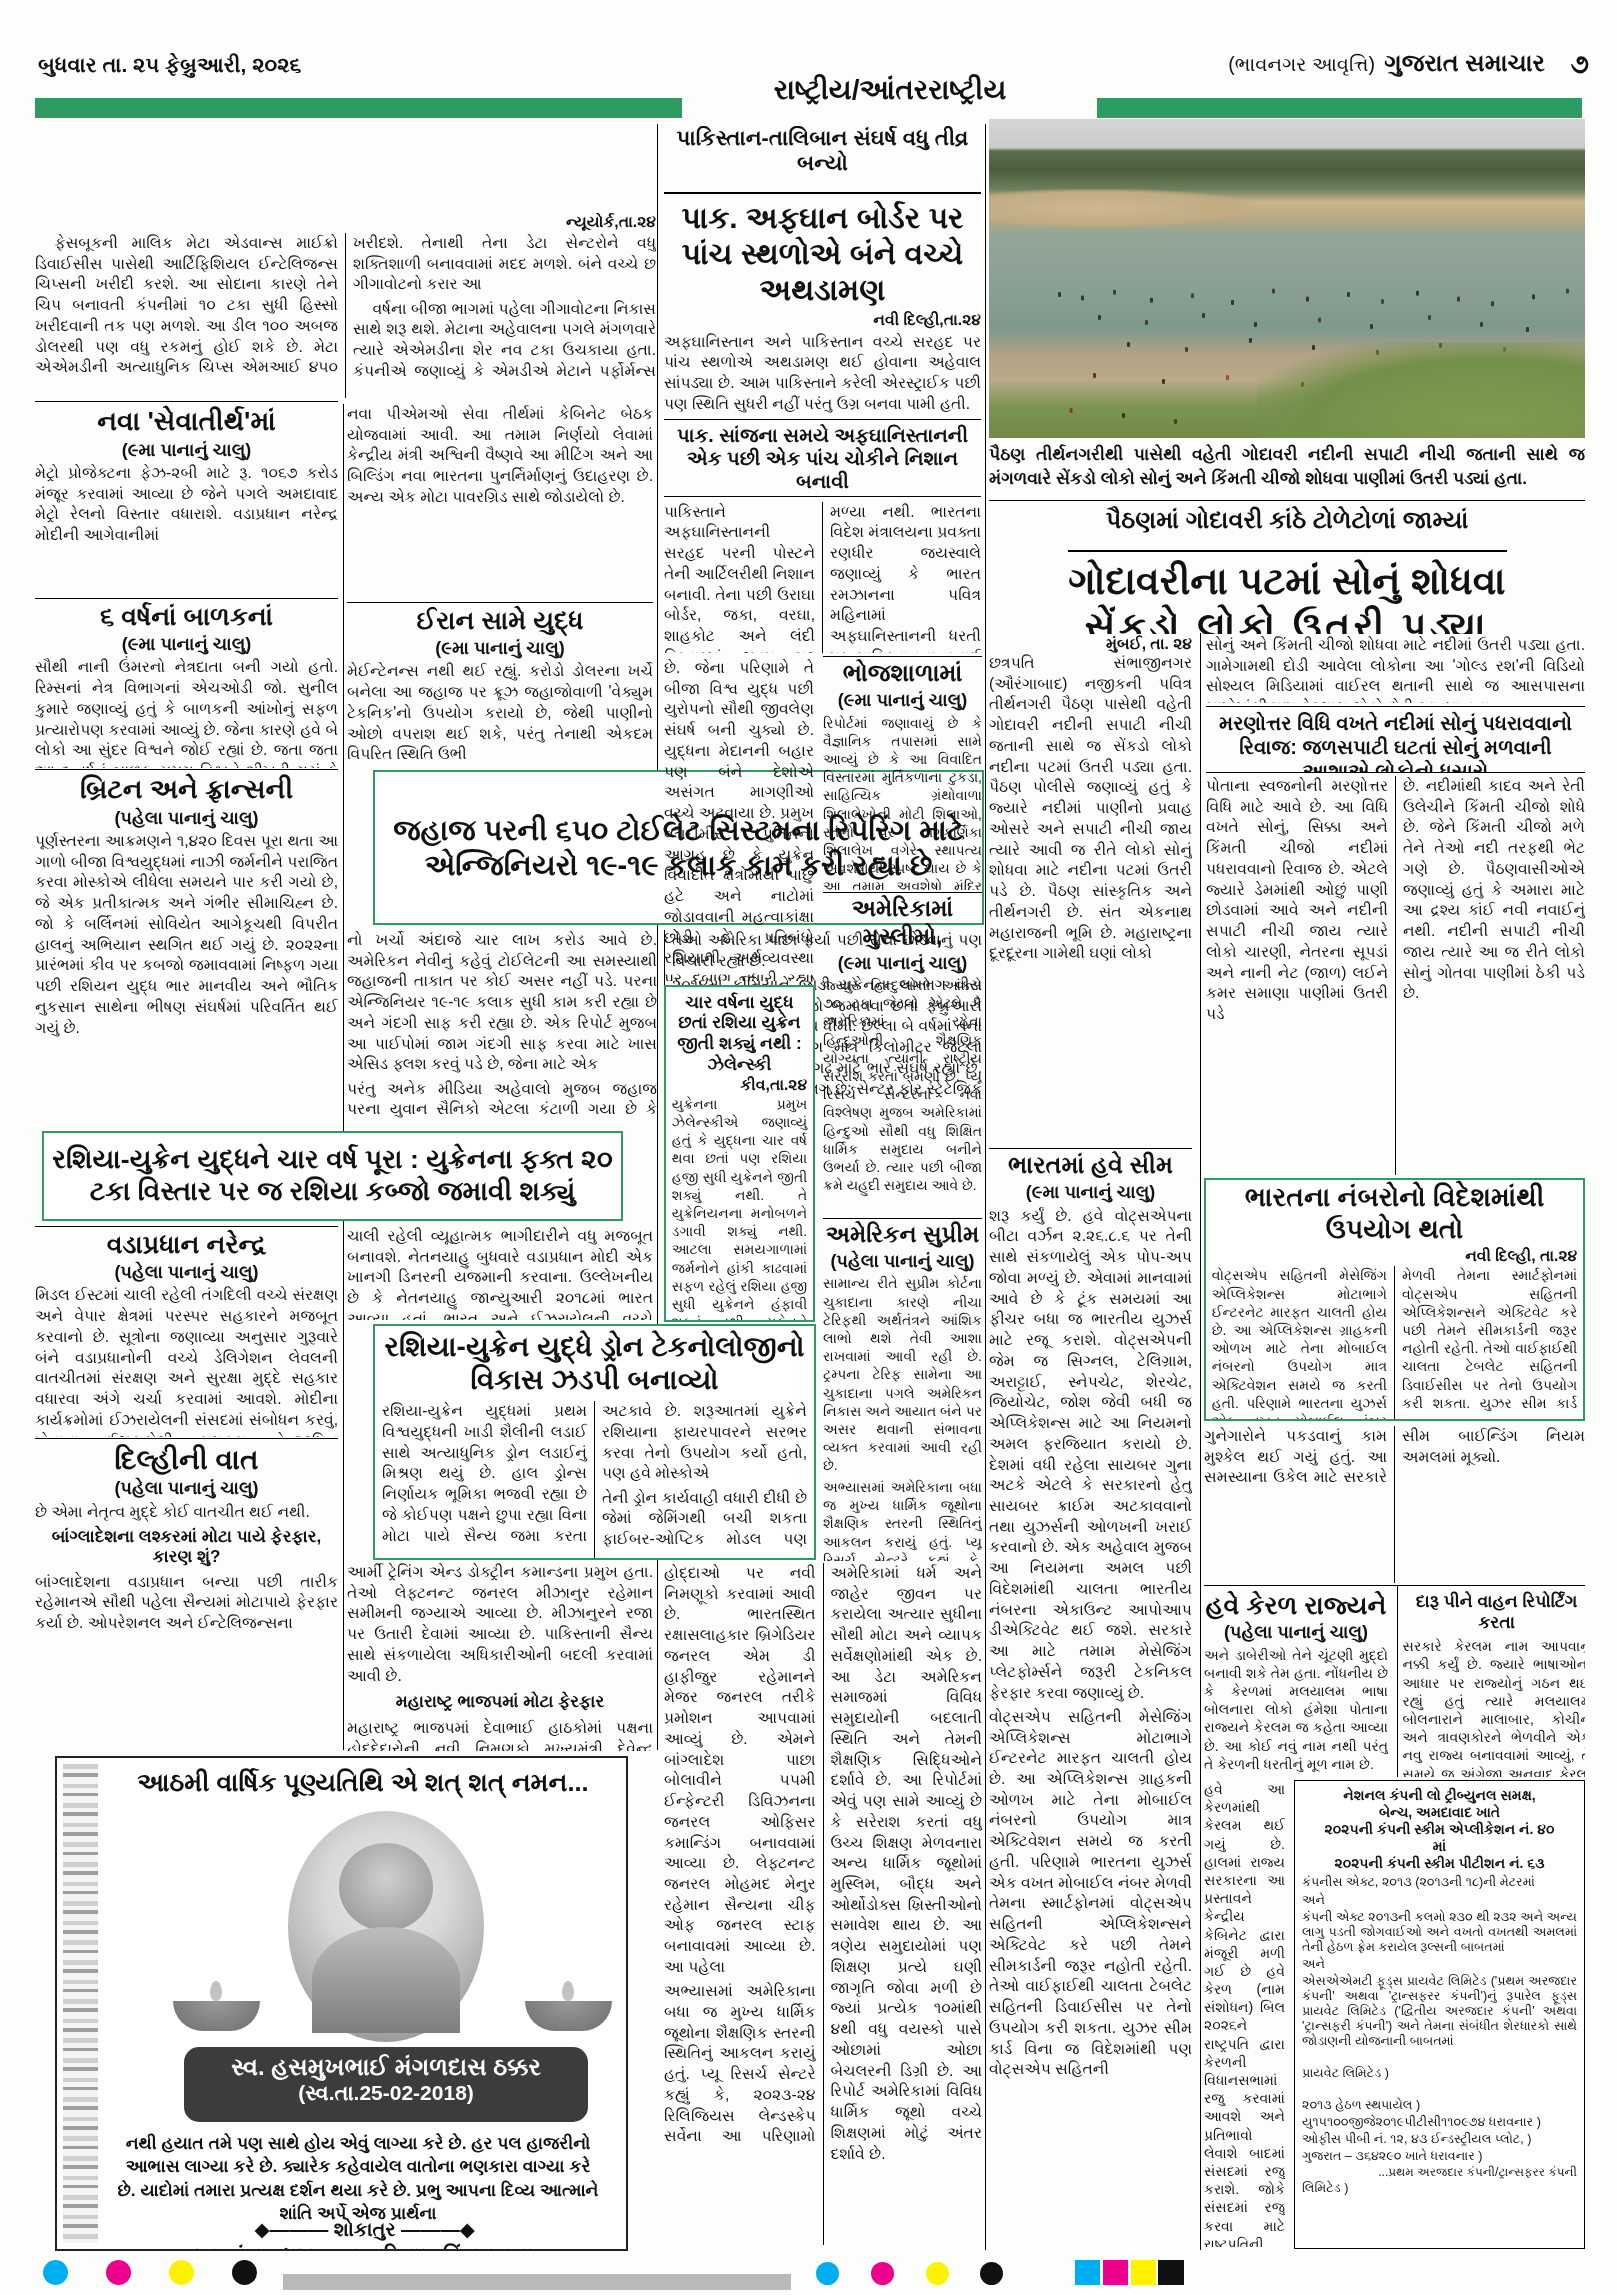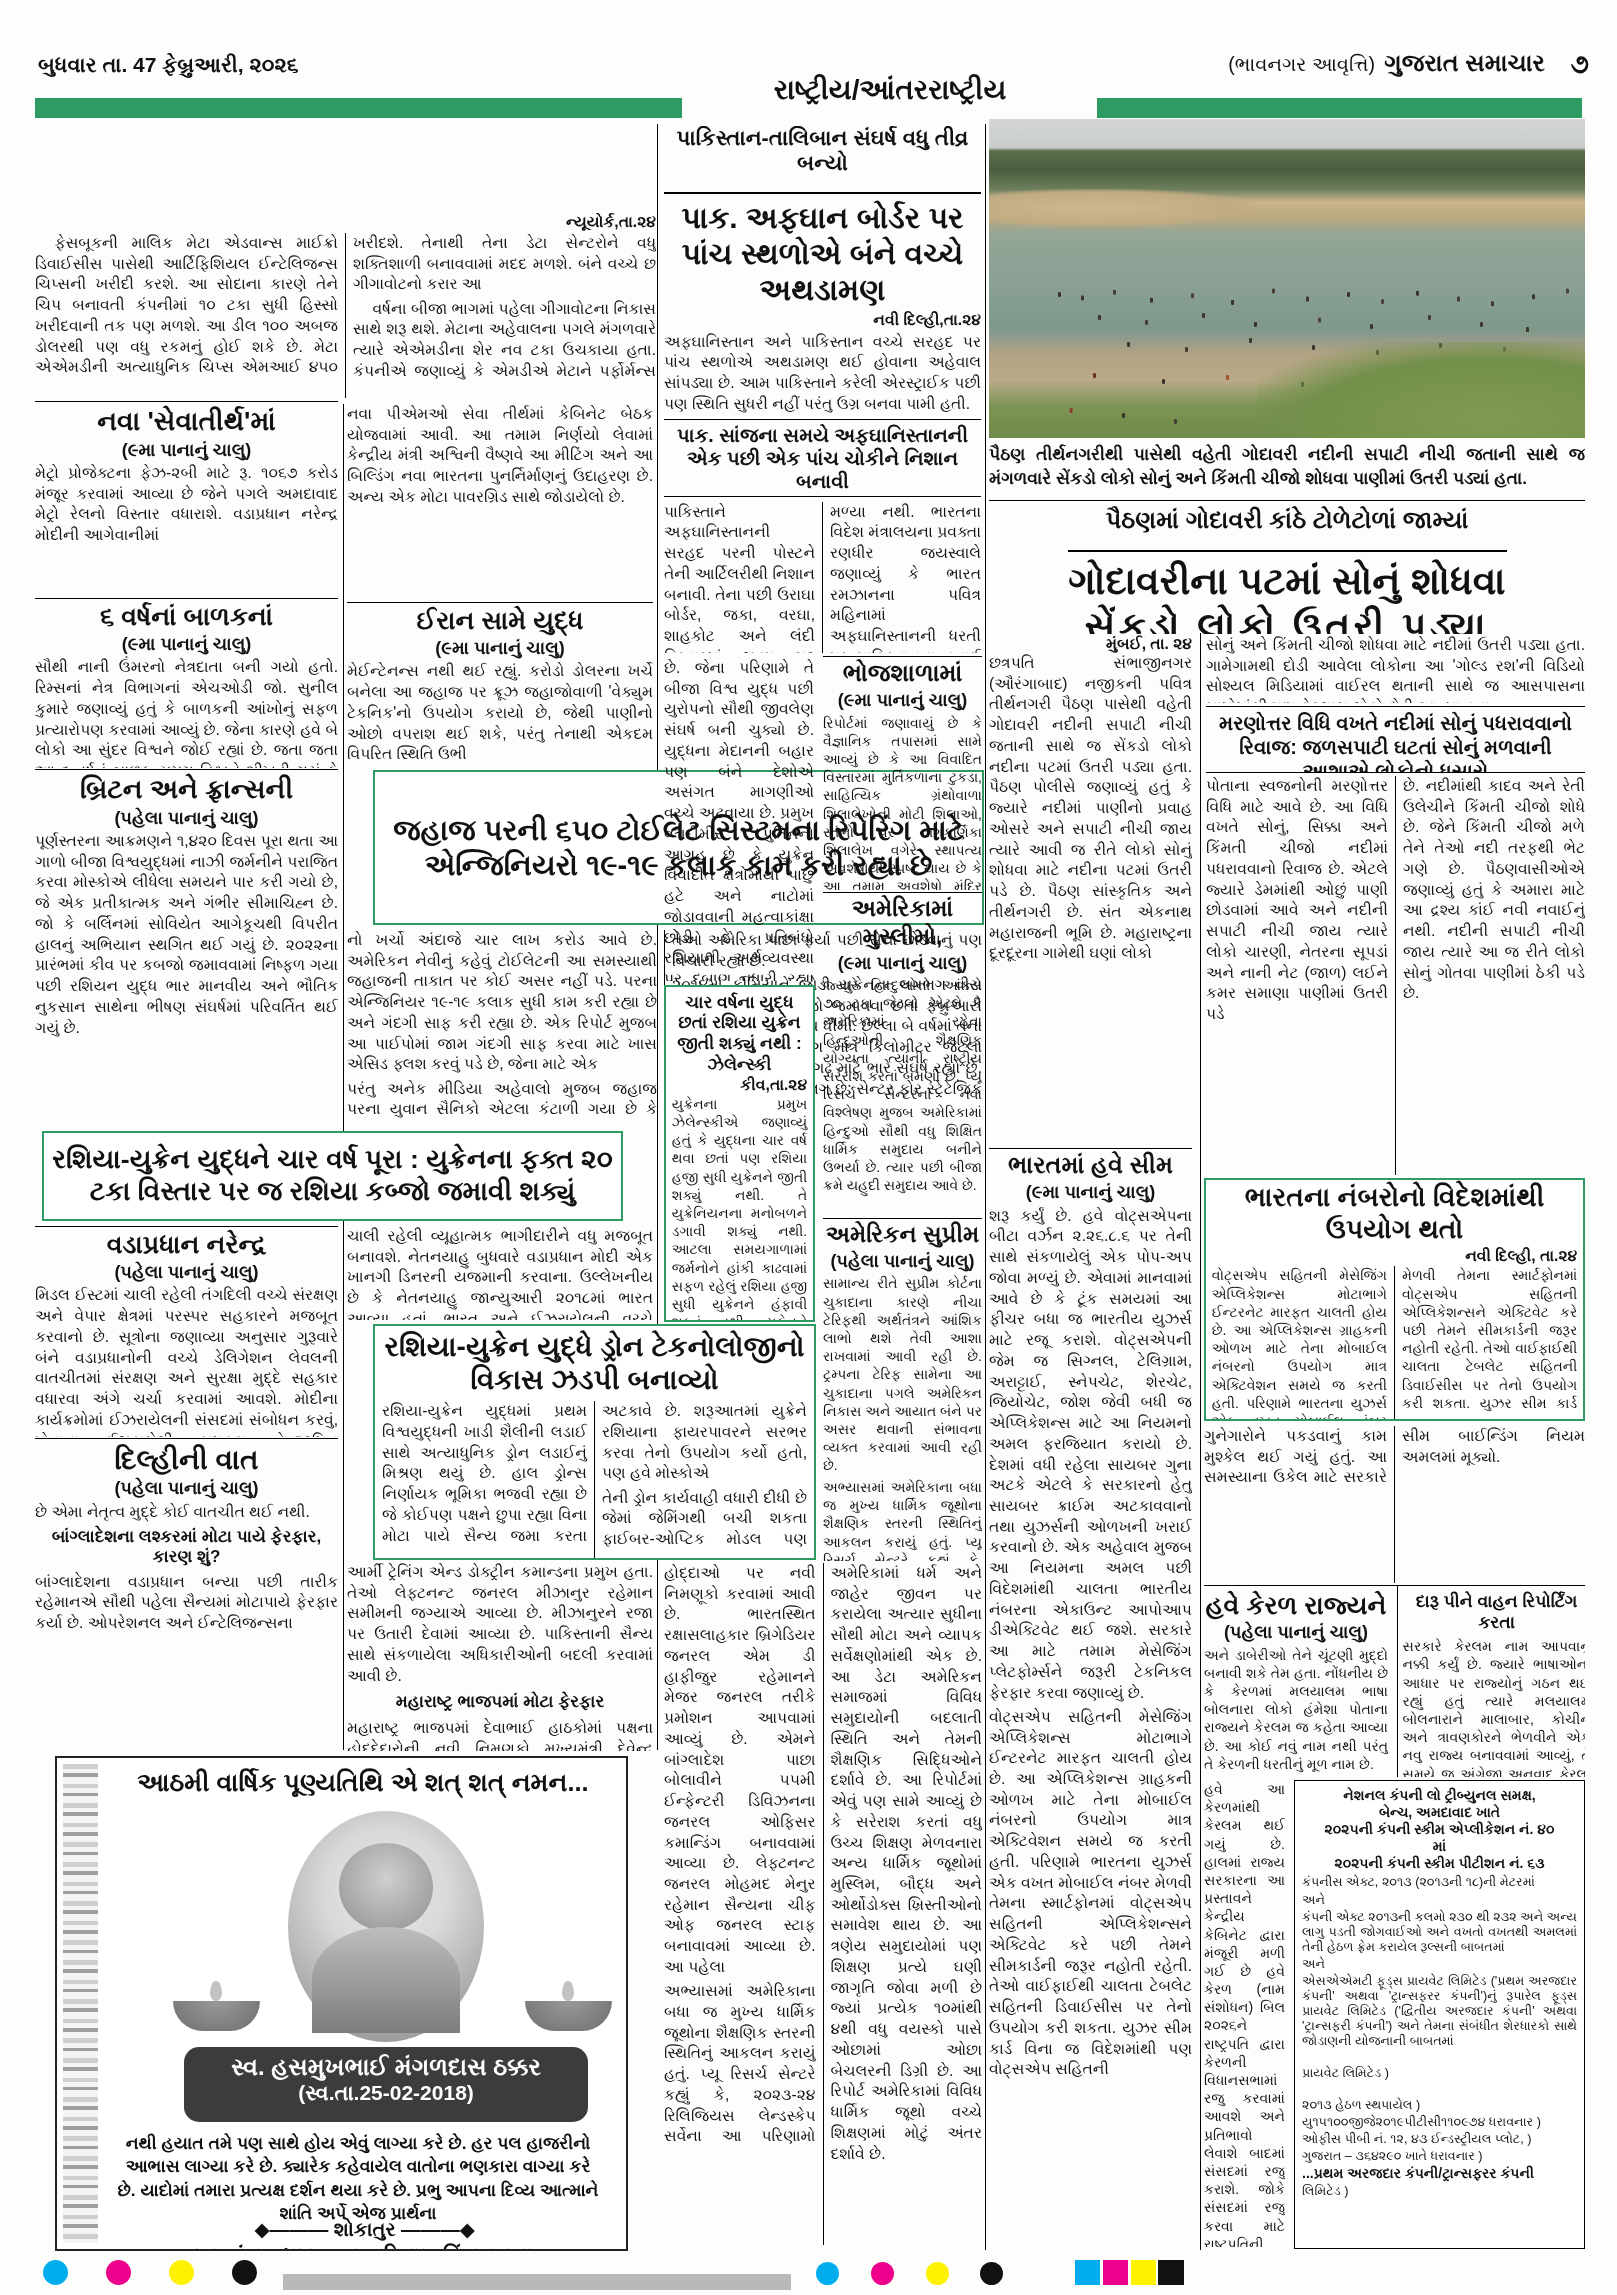--- a/index.html
+++ b/index.html
@@ -52,21 +52,21 @@
   .oval:after{content:"";position:absolute;left:12%;top:50%;width:76%;height:46%;
     border-radius:50% 50% 0 0;background:linear-gradient(#bdbdbd,#7d7d7d);}
   .plate{background:#3c3c3c;color:#fff;text-align:center;border-radius:15px;}
   .vine{background:repeating-linear-gradient(180deg,#cfcfcf 0 4.6px,#f4f4f4 4.6px 9.2px,#9f9f9f 9.2px 12.7px,#f4f4f4 12.7px 19.6px);}
 </style>
 </head>
 <body>
 
 <div class="page">
 
-  <div class="blk" style="left:38px;top:53px;width:520px;height:29px;font-weight:bold;font-size:21px;">બુધવાર તા. 47 ફેબ્રુઆરી, ૨૦૨૬</div>
+  <div class="blk" style="left:38px;top:53px;width:520px;height:29px;font-weight:bold;font-size:21px;">બુધવાર તા. ૨૫ ફેબ્રુઆરી, ૨૦૨૬</div>
   <div class="blk" style="left:1132px;top:53px;width:243px;height:29px;font-size:19.6px;text-align:right;">(ભાવનગર આવૃત્તિ)</div>
   <div class="blk" style="left:1383px;top:49px;width:162px;height:32px;font-size:24px;font-weight:bold;text-align:right;">ગુજરાત સમાચાર</div>
   <div class="blk" style="left:1554px;top:49px;width:35px;height:32px;font-size:26.6px;font-weight:bold;text-align:right;">૭</div>
   <div class="greenband" style="left:35px;top:98px;width:647px;"></div>
   <div class="greenband" style="left:1097px;top:98px;width:485px;"></div>
   <div class="blk" style="left:682px;top:74px;width:416px;height:40px;font-size:28px;font-weight:bold;text-align:center;">રાષ્ટ્રીય/આંતરરાષ્ટ્રીય</div>
 
   <div class="vr" style="left:343px;top:404px;height:1346px;"></div>
   <div class="vr" style="left:657px;top:124px;height:1626px;"></div>
   <div class="vr" style="left:985px;top:124px;height:2126px;"></div>
@@ -303,21 +303,21 @@
     <div style="font-size:12.7px;margin:2.3px 0;">કંપનીસ એક્ટ, ૨૦૧૩ (૨૦૧૩ની ૧૮)ની મેટરમાં</div>
     <div style="font-size:12.7px;margin:2.3px 0;">અને</div>
     <div style="font-size:12.7px;margin:2.3px 0;text-align:justify;">કંપની એક્ટ ૨૦૧૩ની કલમો ૨૩૦ થી ૨૩૨ અને અન્ય લાગુ પડતી જોગવાઈઓ અને વખતો વખતથી અમલમાં તેની હેઠળ ફ્રેમ કરાયેલ રૂલ્સની બાબતમાં</div>
     <div style="font-size:12.7px;margin:2.3px 0;">અને</div>
     <div style="font-size:12.7px;margin:2.3px 0;text-align:justify;">એસએએમટી ફૂડ્સ પ્રાયવેટ લિમિટેડ ('પ્રથમ અરજદાર કંપની' અથવા 'ટ્રાન્સફરર કંપની')નું રૂપારેલ ફૂડ્સ પ્રાયવેટ લિમિટેડ ('દ્વિતીય અરજદાર કંપની' અથવા 'ટ્રાન્સફરી કંપની') અને તેમના સંબંધીત શેરધારકો સાથે જોડાણની યોજનાની બાબતમાં</div>
     <div style="font-size:12.7px;margin:17px 0;">પ્રાયવેટ લિમિટેડ )</div>
     <div style="font-size:12.7px;margin:1.7px 0;">૨૦૧૩ હેઠળ સ્થપાયેલ )</div>
     <div style="font-size:12.7px;margin:1.7px 0;">યુ૧૫૧૦૦જીજે૨૦૧૯પીટીસી૧૧૦૯૭૪ ધરાવનાર )</div>
     <div style="font-size:12.7px;margin:1.7px 0;">ઓફીસ પીબી નં. ૧૨, ૪૩ ઈન્ડસ્ટ્રીયલ પ્લોટ, )</div>
     <div style="font-size:12.7px;margin:1.7px 0;">ગુજરાત – ૩૬૪૨૯૦ ખાતે ધરાવનાર )</div>
-    <div style="font-size:14px;margin:1.7px 0;text-align:left;font-weight:bold;">...પ્રથમ અરજદાર કંપની/ટ્રાન્સફરર કંપની</div>
+    <div style="font-size:12px;margin:1.7px 0;text-align:right;font-weight:normal;">...પ્રથમ અરજદાર કંપની/ટ્રાન્સફરર કંપની</div>
     <div style="font-size:12.7px;margin:1.7px 0;">લિમિટેડ )</div>
   </div>
 
   <div class="blk j nind sm" style="left:1204px;top:1780px;width:81px;height:467px;">
     <p>હવે આ કેરળમાંથી કેરલમ થઈ ગયું છે. હાલમાં રાજ્ય સરકારના આ પ્રસ્તાવને કેન્દ્રીય કેબિનેટ દ્વારા મંજૂરી મળી ગઈ છે હવે કેરળ (નામ સંશોધન) બિલ ૨૦૨૬ને રાષ્ટ્રપતિ દ્વારા કેરળની વિધાનસભામાં રજુ કરવામાં આવશે અને પ્રતિભાવો લેવાશે બાદમાં સંસદમાં રજુ કરાશે. જોકે સંસદમાં રજુ કરવા માટે રાષ્ટ્રપતિની મંજૂરી જરૂરી ગણાય છે.</p>
   </div>
 
   <div class="blk" style="left:43px;top:2260px;width:1542px;height:30px;">
     <span class="dot" style="width:25.4px;height:25.4px;background:#00aeef;margin-right:35px;"></span>
     <span class="dot" style="width:25.4px;height:25.4px;background:#ec008c;margin-right:35px;"></span>

